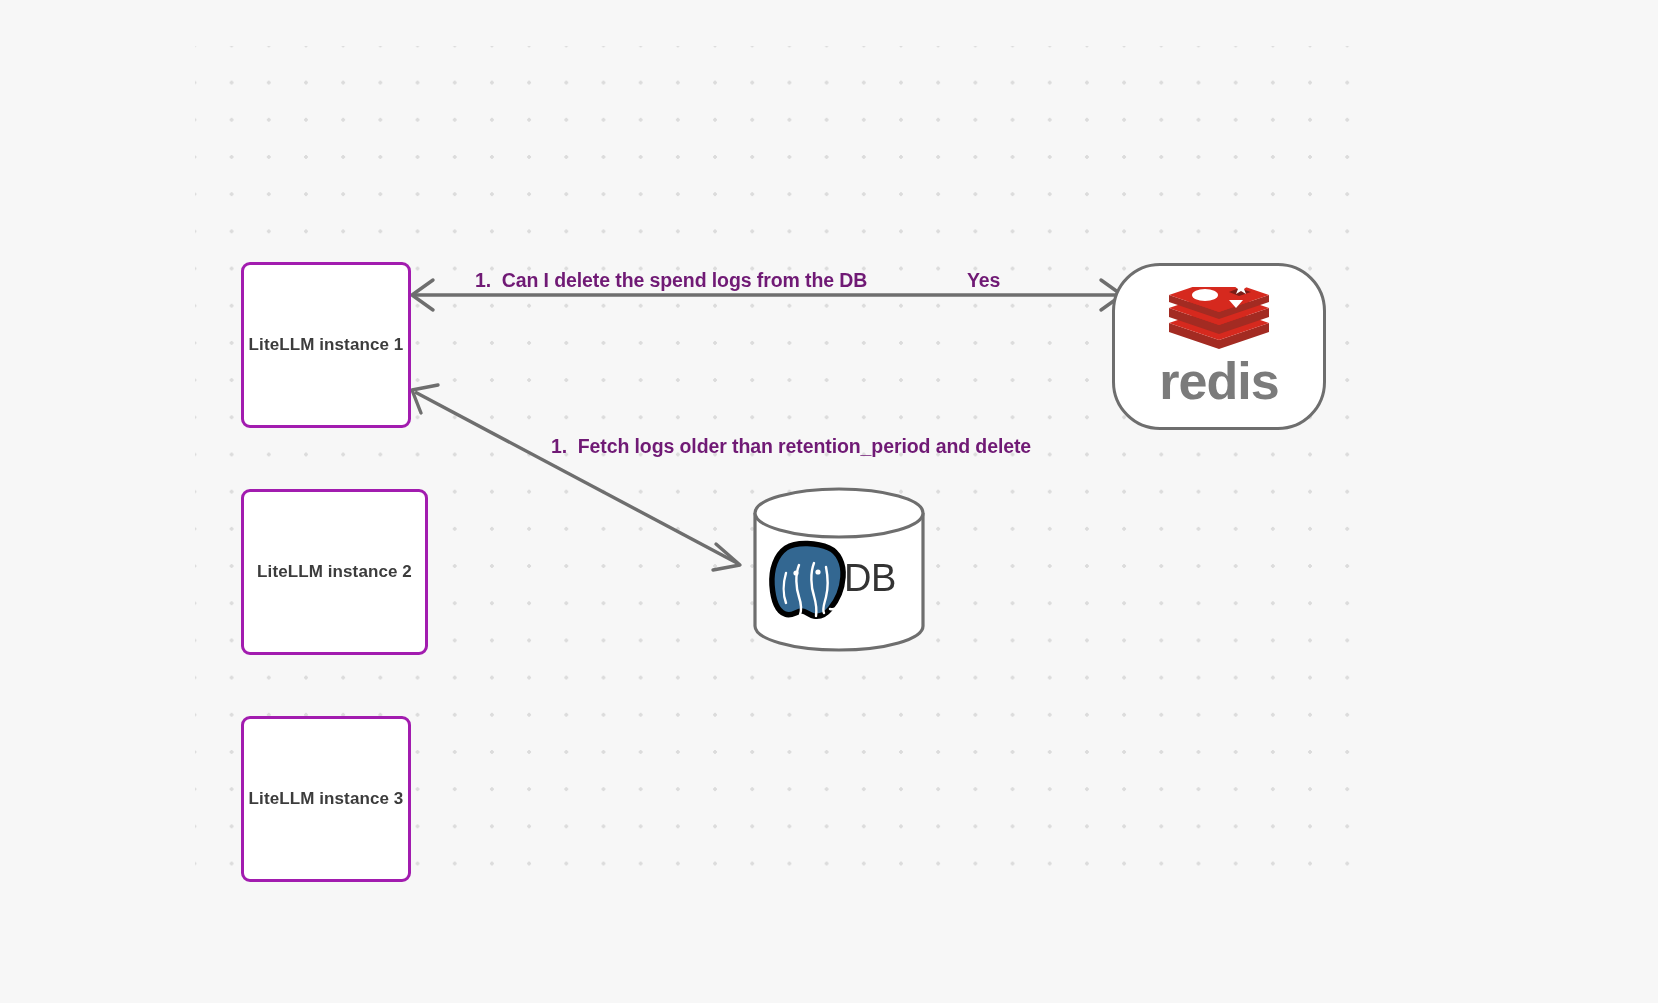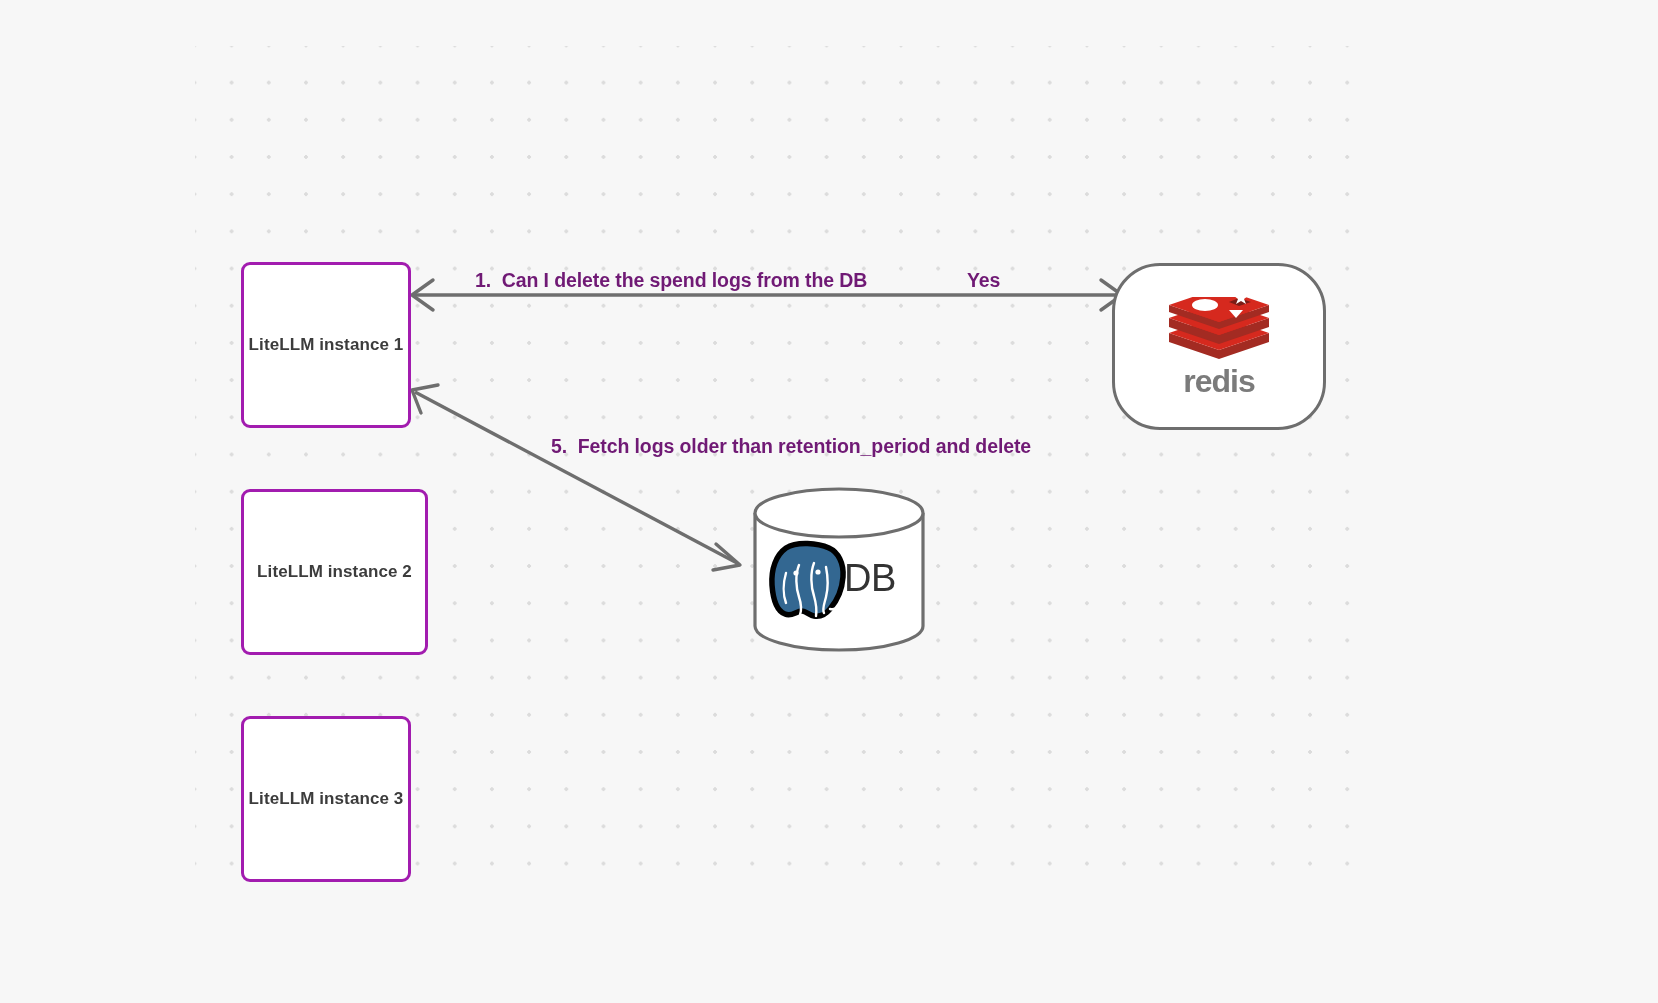--- a/index.html
+++ b/index.html
@@ -81,21 +81,21 @@
     color: #701a75;
     white-space: pre;
     letter-spacing: -0.1px;
   }
   #label-1 { left: 475px; top: 269px; }
   #label-1-yes { left: 967px; top: 269px; }
   #label-2 { left: 551px; top: 435px; }
   .redis-wordmark {
     font-family: "Liberation Sans", sans-serif;
     font-weight: bold;
-    font-size: 32px;
+    font-size: 52px;
     color: #7b7b7b;
     letter-spacing: -1px;
     margin-top: 2px;
     line-height: 1;
   }
   .db-text {
     position: absolute;
     left: 92px;
     top: 70px;
     font-family: "Liberation Sans", sans-serif;
@@ -127,21 +127,21 @@
       <polyline points="438,385 412,390 421,413" fill="none" stroke="#6e6e6e" stroke-width="3.4" stroke-linecap="round" stroke-linejoin="round"></polyline>
 
       <polyline points="716,544 740,565 713,570" fill="none" stroke="#6e6e6e" stroke-width="3.4" stroke-linecap="round" stroke-linejoin="round"></polyline>
     </g>
   </svg>
 
   <div class="edge-label" id="label-1">1.  Can I delete the spend logs from the DB</div>
 
   <div class="edge-label" id="label-1-yes">Yes</div>
 
-  <div class="edge-label" id="label-2">5.  Fetch logs older than retention_period and delete</div>
+  <div class="edge-label" id="label-2">1.  Fetch logs older than retention_period and delete</div>
 
   <div class="node-box" id="node-litellm-1" style="left:241px; top:262px; width:170px; height:166px;">
     <span class="node-label">LiteLLM instance 1</span>
   </div>
 
   <div class="node-box" id="node-litellm-2" style="left:241px; top:489px; width:187px; height:166px;">
     <span class="node-label">LiteLLM instance 2</span>
   </div>
 
   <div class="node-box" id="node-litellm-3" style="left:241px; top:716px; width:170px; height:166px;">

